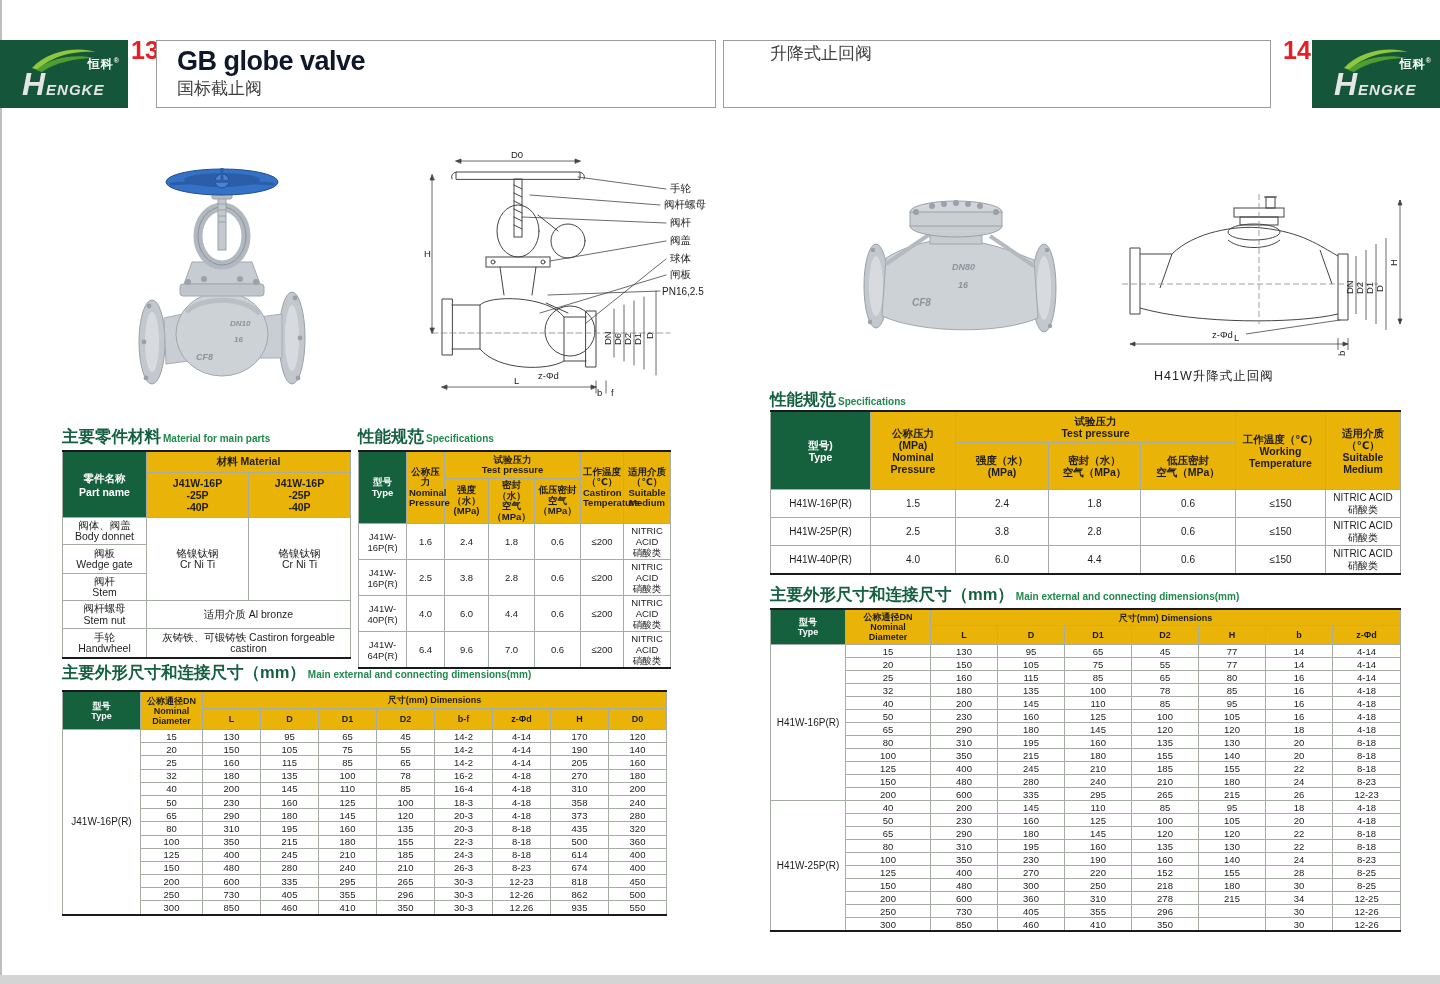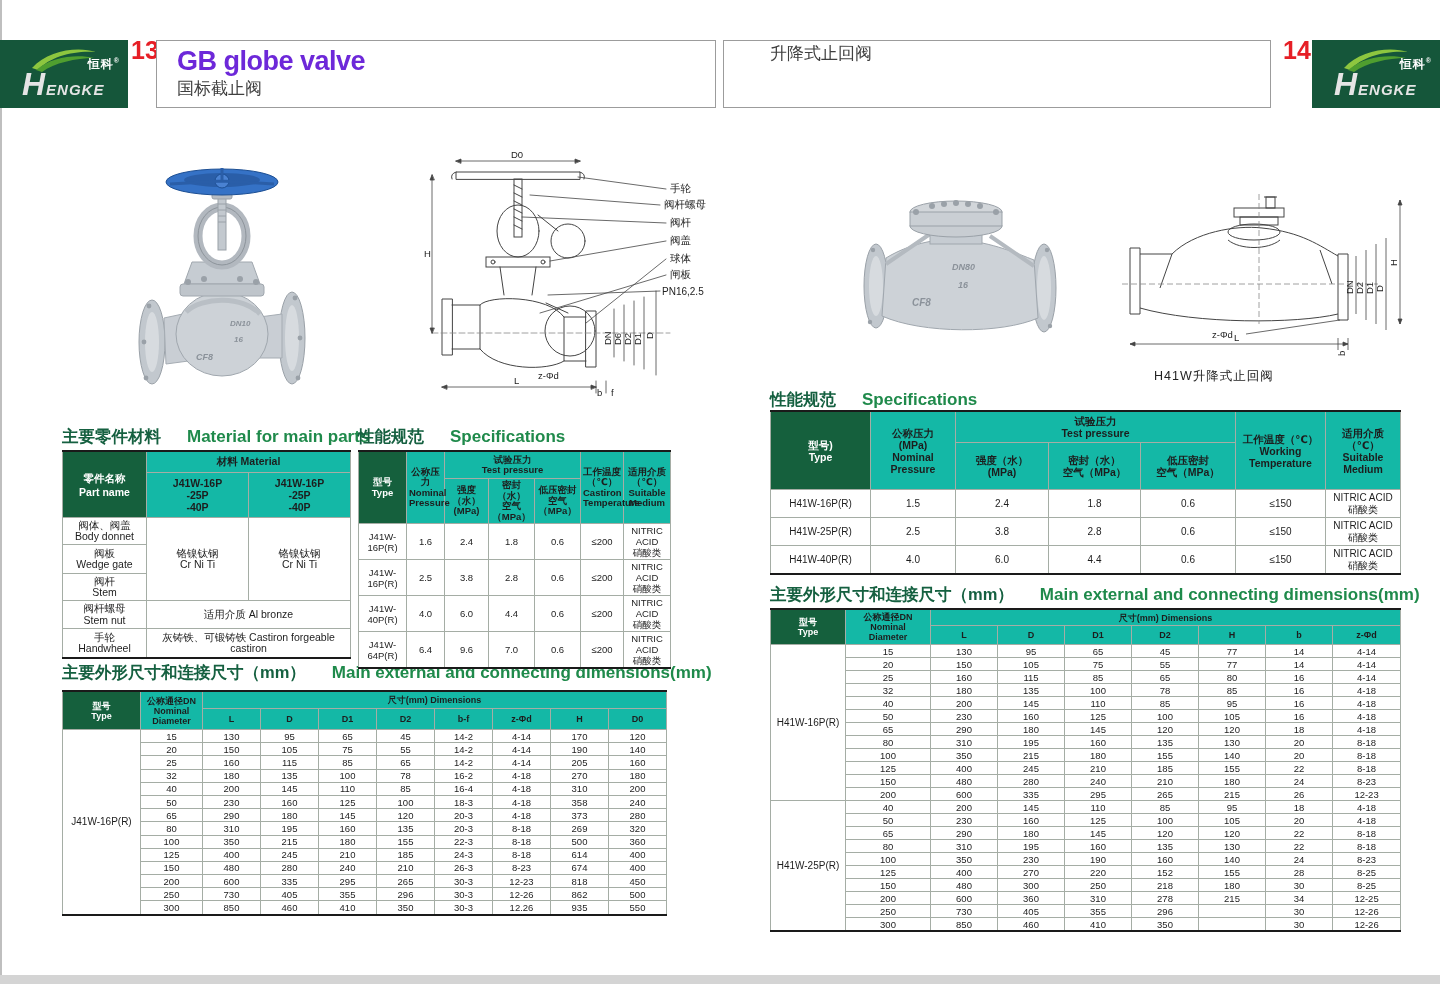--- a/index.html
+++ b/index.html
@@ -12,36 +12,36 @@
   
   .logo-box{top:40px;width:128px;height:68px;background:#15563a;}
   .logo-box .leaf{position:absolute;left:28px;top:6px;}
   .logo-zh{position:absolute;right:8px;top:16px;color:#fff;font-size:12px;font-weight:bold;letter-spacing:1px;}
   .logo-reg{font-size:7px;vertical-align:super;}
   .logo-en{position:absolute;left:22px;top:26px;color:#e5e5e5;font-style:italic;font-weight:bold;
            font-size:15px;letter-spacing:1px;}
   .logo-en::first-letter{font-size:32px;}
   .pagenum{top:36px;font-size:25px;font-weight:bold;color:#e61f26;}
   .title-box{top:40px;height:68px;border:1px solid #9c9c9c;background:#fff;box-sizing:border-box;}
-  .title-box .tt{font-size:27px;font-weight:bold;color:#6d28d9;letter-spacing:-0.5px;line-height:30px;margin-top:5px;}
+  .title-box .tt{font-size:27px;font-weight:bold;color:#0f172a;letter-spacing:-0.5px;line-height:30px;margin-top:5px;}
   .title-box .st{font-size:17px;color:#3f3f3f;margin-top:1px;}
 
   
-  .sec{display:flex;gap:26px;align-items:baseline;white-space:nowrap;}
+  .sec{display:flex;gap:2px;align-items:baseline;white-space:nowrap;}
   .sec .zh{font-size:16.5px;font-weight:bold;color:#156040;}
-  .sec .en{font-size:17px;font-weight:bold;color:#1f8a4b;}
+  .sec .en{font-size:10px;font-weight:bold;color:#1f8a4b;}
 
   
   table.tbl{border-collapse:collapse;table-layout:fixed;position:absolute;
             border-top:2.5px solid #1a1a1a;border-bottom:2.5px solid #1a1a1a;background:#fff;}
   .tbl th,.tbl td{border:1px solid #a5ada5;white-space:pre-line;text-align:center;
                   vertical-align:middle;padding:1px 2px;font-weight:normal;}
   .tbl thead{border-bottom:1.5px solid #2a2a2a;}
   .tbl th.dark{background:#15603d;color:#fff;font-weight:bold;}
-  .tbl th.lite{background:#14b8a6;color:#1d1d1d;font-weight:bold;}
+  .tbl th.lite{background:#eab308;color:#1d1d1d;font-weight:bold;}
   .tbl td{color:#1d1d1d;background:#fff;}
 
   #mat-table{left:62px;top:450px;width:288px;font-size:10.5px;}
   #mat-table th{font-size:10.5px;}
   #mat-table td{line-height:11.5px;}
 
   #lspec-table{left:358px;top:450px;width:312px;font-size:10px;}
   #lspec-table th{font-size:9.5px;line-height:10.5px;}
   #lspec-table td{height:27px;line-height:11px;font-size:9.5px;}
 
@@ -536,21 +536,21 @@
           <td>280</td>
         </tr>
         <tr>
           <td>80</td>
           <td>310</td>
           <td>195</td>
           <td>160</td>
           <td>135</td>
           <td>20-3</td>
           <td>8-18</td>
-          <td>269</td>
+          <td>435</td>
           <td>320</td>
         </tr>
         <tr>
           <td>100</td>
           <td>350</td>
           <td>215</td>
           <td>180</td>
           <td>155</td>
           <td>22-3</td>
           <td>8-18</td>

